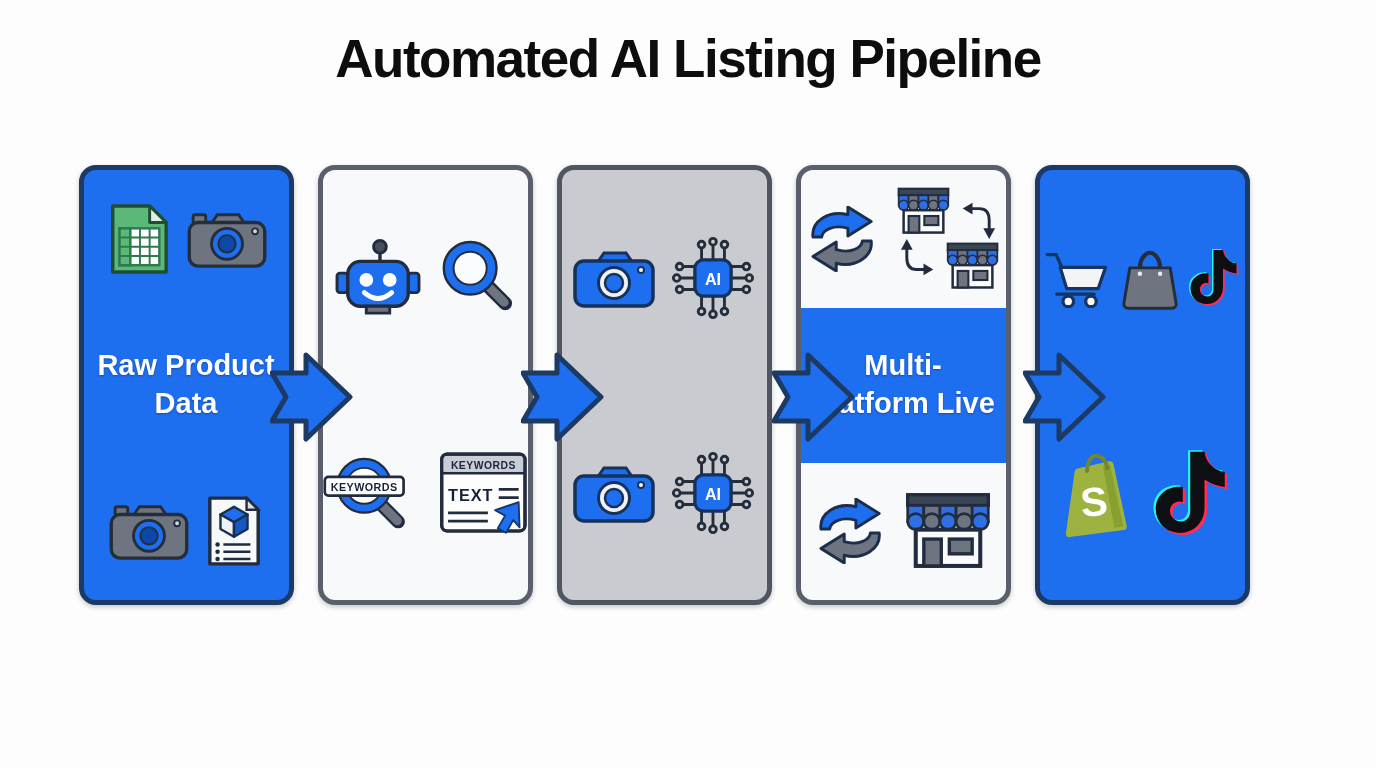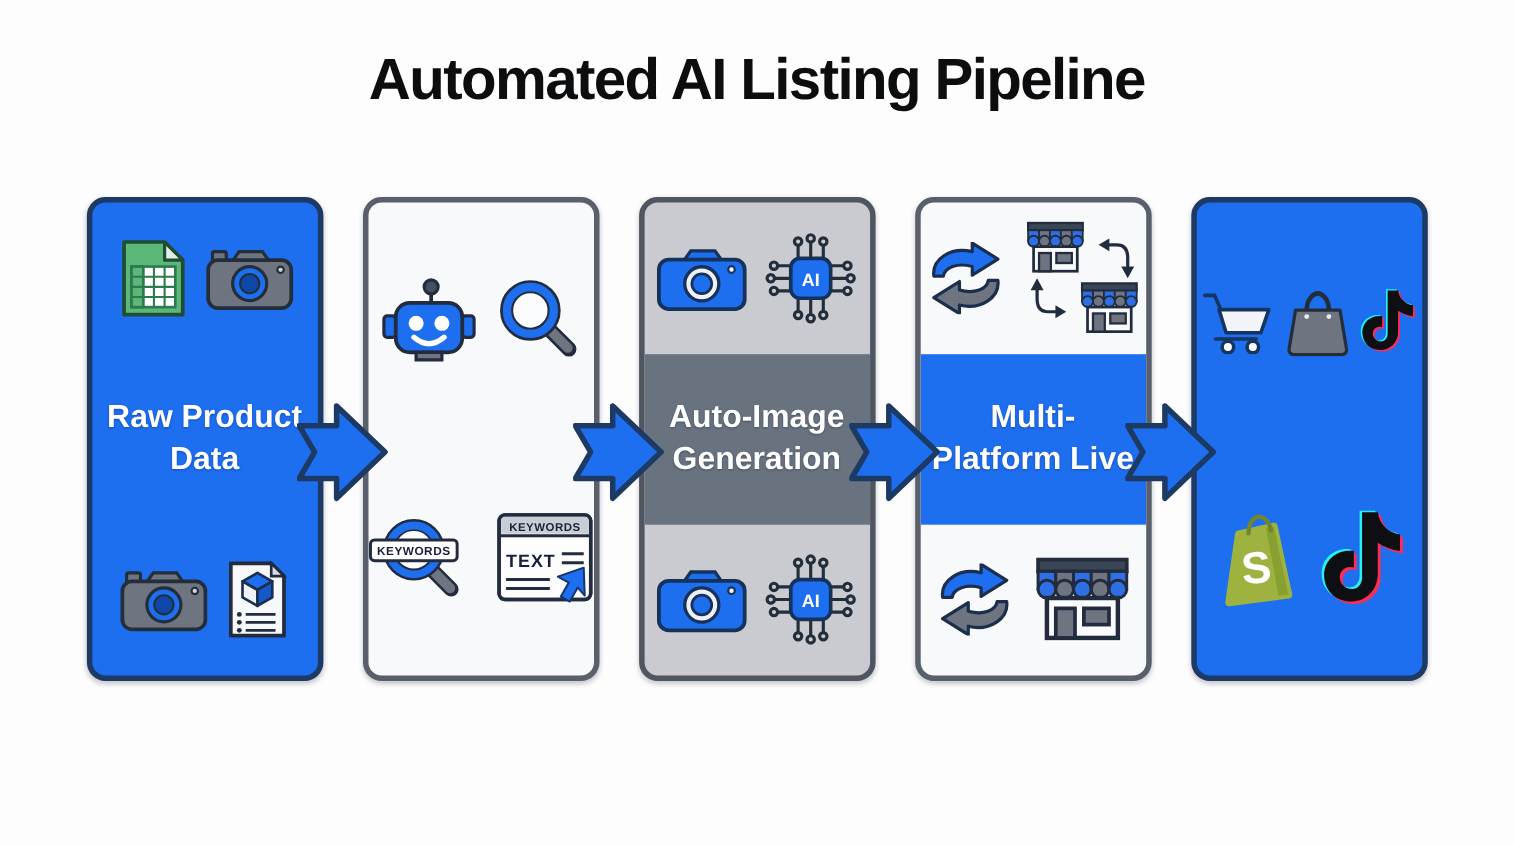--- a/index.html
+++ b/index.html
@@ -3,34 +3,34 @@
 <meta charset="utf-8">
 <style>
   html,body{margin:0;padding:0;}
   body{
     width:1376px;height:768px;overflow:hidden;
     background:#fdfdfd;
     font-family:"Liberation Sans","DejaVu Sans",sans-serif;
     -webkit-font-smoothing:antialiased;
   }
   .title{
-    margin:46px 0 0 0;
+    margin:32px 0 0 0;
     text-align:center;
     font-size:53px;
     font-weight:800;
     letter-spacing:-1.5px;
     color:#0c0d0f;
     line-height:1;
   }
   .pipeline{
     position:relative;
     width:1219px;
     margin:80px auto 4px auto;
     display:flex;
-    gap:36px;
+    gap:24px;
   }
   .card{
     box-sizing:border-box;
     width:215px;height:440px;
     border-radius:17px;
     border:5px solid #59606b;
     display:flex;flex-direction:column;
     overflow:hidden;
     box-shadow:0 2px 5px rgba(25,35,55,.25);
     background:#f8f9fb;
@@ -229,23 +229,20 @@
 
   <div class="card gray">
     <div class="icons">
       <svg width="82" height="62">
           <use href="#sym-cam-blue"></use>
         </svg>
       <svg width="84" height="84">
           <use href="#sym-chip"></use>
         </svg>
     </div>
-    <div class="band">
-      <div class="label">Auto-Image Generation</div>
-    </div>
     <div class="icons">
       <svg width="82" height="62">
           <use href="#sym-cam-blue"></use>
         </svg>
       <svg width="84" height="84">
           <use href="#sym-chip"></use>
         </svg>
     </div>
   </div>
 

